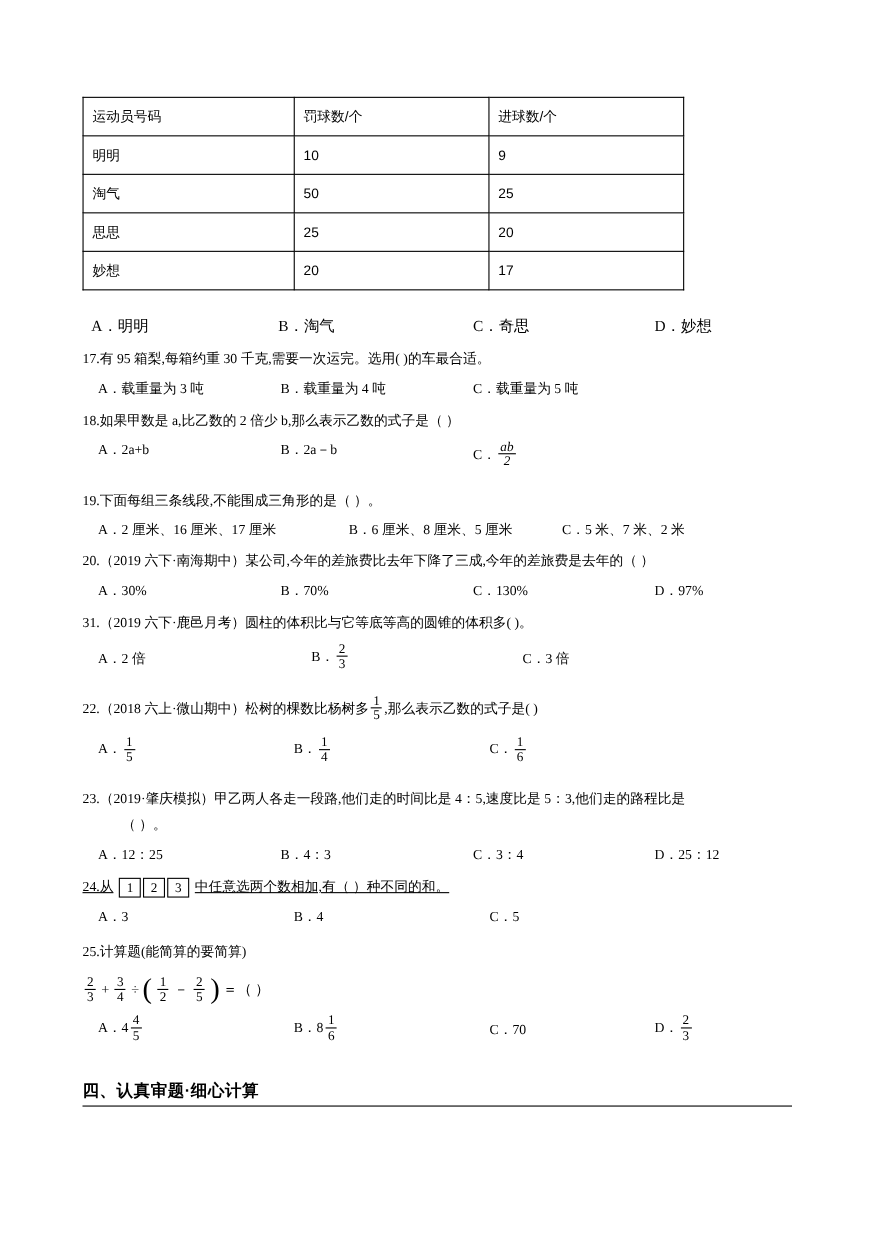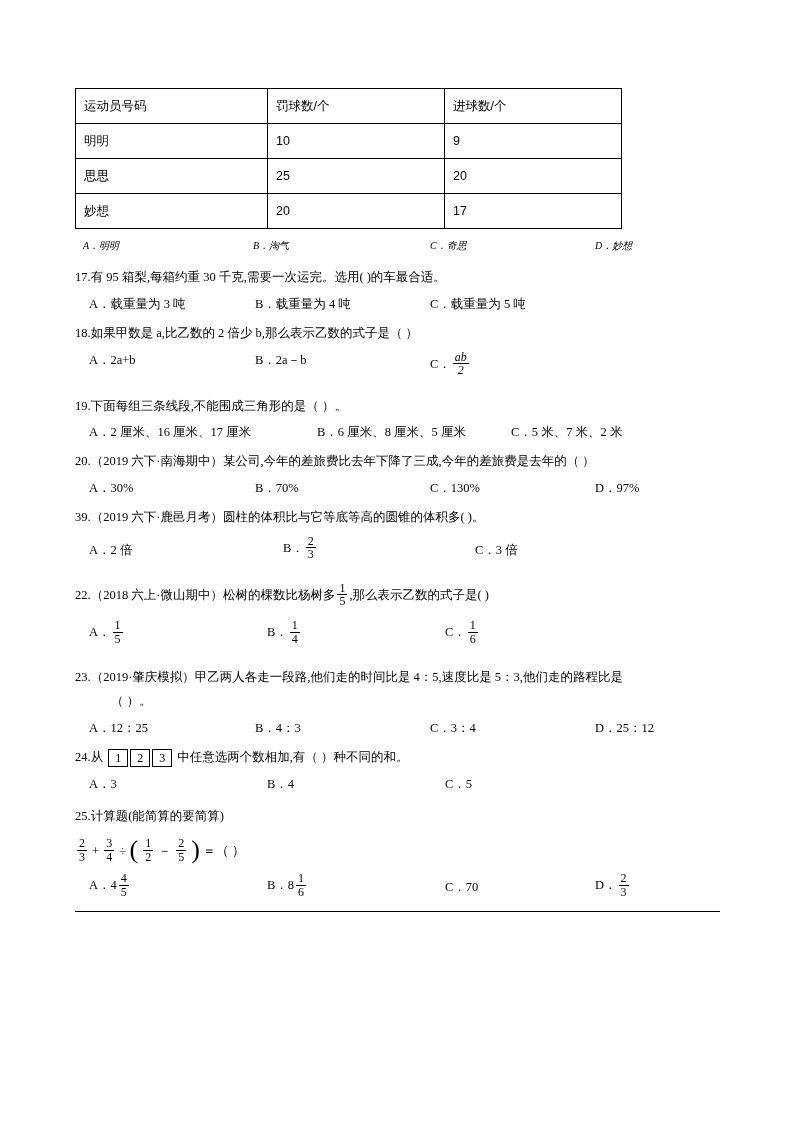--- a/index.html
+++ b/index.html
@@ -64,21 +64,21 @@
     height: 17px;
   }
   .opts.tall { height: 34px; }
   .opt {
     position: absolute;
     top: 0;
     white-space: nowrap;
   }
 
   
-  .tbl-ans { margin-top: 10px; height: 18px; position: relative; font-size: 10px; font-style: italic;}
+  .tbl-ans { margin-top: 24px; height: 18px; position: relative; font-size: 14px;}
 
   
   .frac {
     display: inline-block;
     vertical-align: middle;
     text-align: center;
     font-size: 12px;
     line-height: 1.05;
     margin: 0 2px;
     position: relative;
@@ -152,20 +152,25 @@
           <td class="c0">运动员号码</td>
           <td class="c1">罚球数/个</td>
           <td class="c2">进球数/个</td>
         </tr>
         <tr>
           <td class="c0">明明</td>
           <td class="c1">10</td>
           <td class="c2">9</td>
         </tr>
         <tr>
+          <td class="c0">淘气</td>
+          <td class="c1">50</td>
+          <td class="c2">25</td>
+        </tr>
+        <tr>
           <td class="c0">思思</td>
           <td class="c1">25</td>
           <td class="c2">20</td>
         </tr>
         <tr>
           <td class="c0">妙想</td>
           <td class="c1">20</td>
           <td class="c2">17</td>
         </tr>
       </tbody>
@@ -202,21 +207,21 @@
     </div>
 
     <div class="q">20.（2019 六下·南海期中）某公司,今年的差旅费比去年下降了三成,今年的差旅费是去年的（      ）</div>
     <div class="opts">
       <span class="opt" style="left:14px;">A．30%</span>
       <span class="opt" style="left:180px;">B．70%</span>
       <span class="opt" style="left:355px;">C．130%</span>
       <span class="opt" style="left:520px;">D．97%</span>
     </div>
 
-    <div class="q">39.（2019 六下·鹿邑月考）圆柱的体积比与它等底等高的圆锥的体积多(        )。</div>
+    <div class="q">31.（2019 六下·鹿邑月考）圆柱的体积比与它等底等高的圆锥的体积多(        )。</div>
     <div class="opts tall">
       <span class="opt" style="left:14px; top:6px;">A．2 倍</span>
       <span class="opt" style="left:208px;">
         <span>B．</span><span class="frac"><span class="num">2</span><span class="den">3</span></span>
       </span>
       <span class="opt" style="left:400px; top:6px;">C．3 倍</span>
     </div>
 
     <div class="q" style="margin-top:13px; display:flex; align-items:center; flex-wrap:nowrap;font-family:Liberation Serif, serif;">
       <span>22.（2018 六上·微山期中）松树的棵数比杨树多</span>
@@ -240,21 +245,21 @@
 
     <div class="q" style="margin-top:14px;">23.（2019·肇庆模拟）甲乙两人各走一段路,他们走的时间比是 4：5,速度比是 5：3,他们走的路程比是</div>
     <div class="q-stem" style="margin-top:5px; padding-left:36px;">（      ）。</div>
     <div class="opts">
       <span class="opt" style="left:14px;">A．12：25</span>
       <span class="opt" style="left:180px;">B．4：3</span>
       <span class="opt" style="left:355px;">C．3：4</span>
       <span class="opt" style="left:520px;">D．25：12</span>
     </div>
 
-    <div class="q" style="display:flex; align-items:center;">
+    <div class="q" style="display:flex; align-items:center;text-decoration:underline;">
       <span>24.从</span>
       <span style="display:inline-block; margin:0 4px;">
         <span class="numbox">1</span><span class="numbox">2</span><span class="numbox">3</span>
       </span>
       <span>中任意选两个数相加,有（       ）种不同的和。</span>
     </div>
     <div class="opts">
       <span class="opt" style="left:14px;">A．3</span>
       <span class="opt" style="left:192px;">B．4</span>
       <span class="opt" style="left:370px;">C．5</span>
@@ -293,16 +298,17 @@
       </span>
       <span class="opt" style="left:192px;">
         <span>B．8</span><span class="frac"><span class="num">1</span><span class="den">6</span></span>
       </span>
       <span class="opt" style="left:370px; top:6px;">C．70</span>
       <span class="opt" style="left:520px;">
         <span>D．</span><span class="frac"><span class="num">2</span><span class="den">3</span></span>
       </span>
     </div>
 
+    <div class="section-heading">四、认真审题·细心计算</div>
     <hr class="hr">
 
   </div>
 </div>
 
 </body></html>

